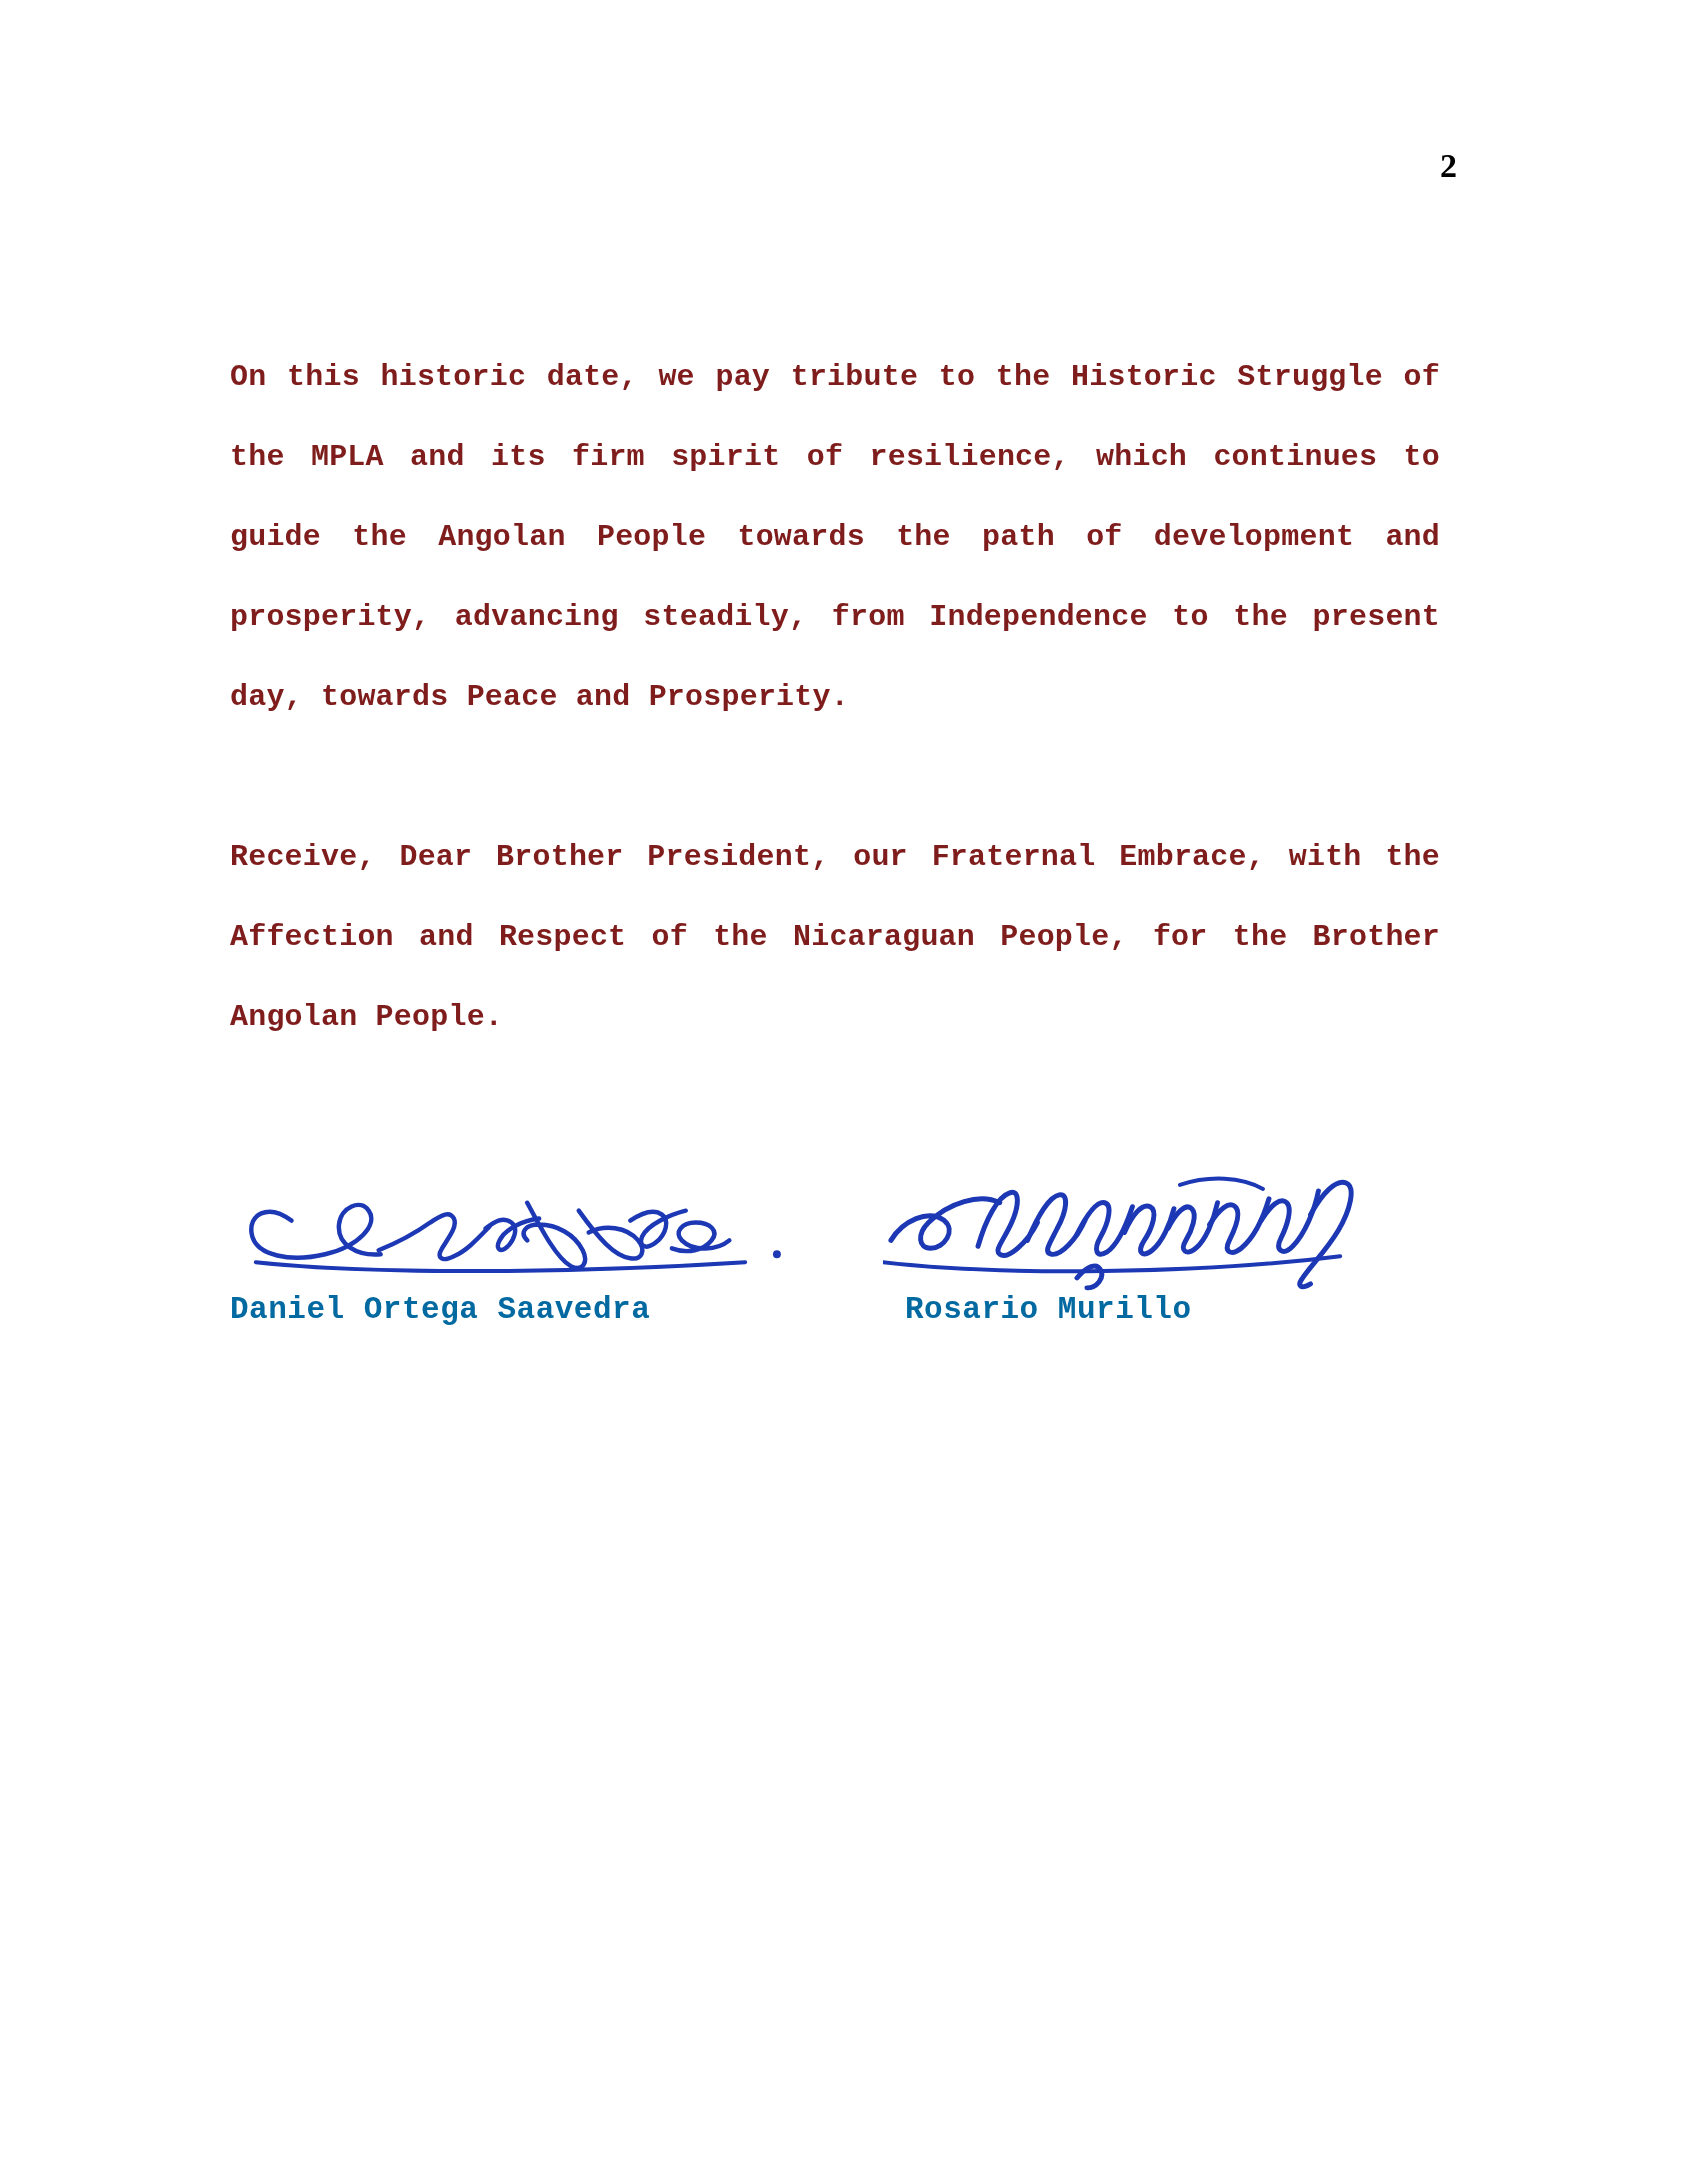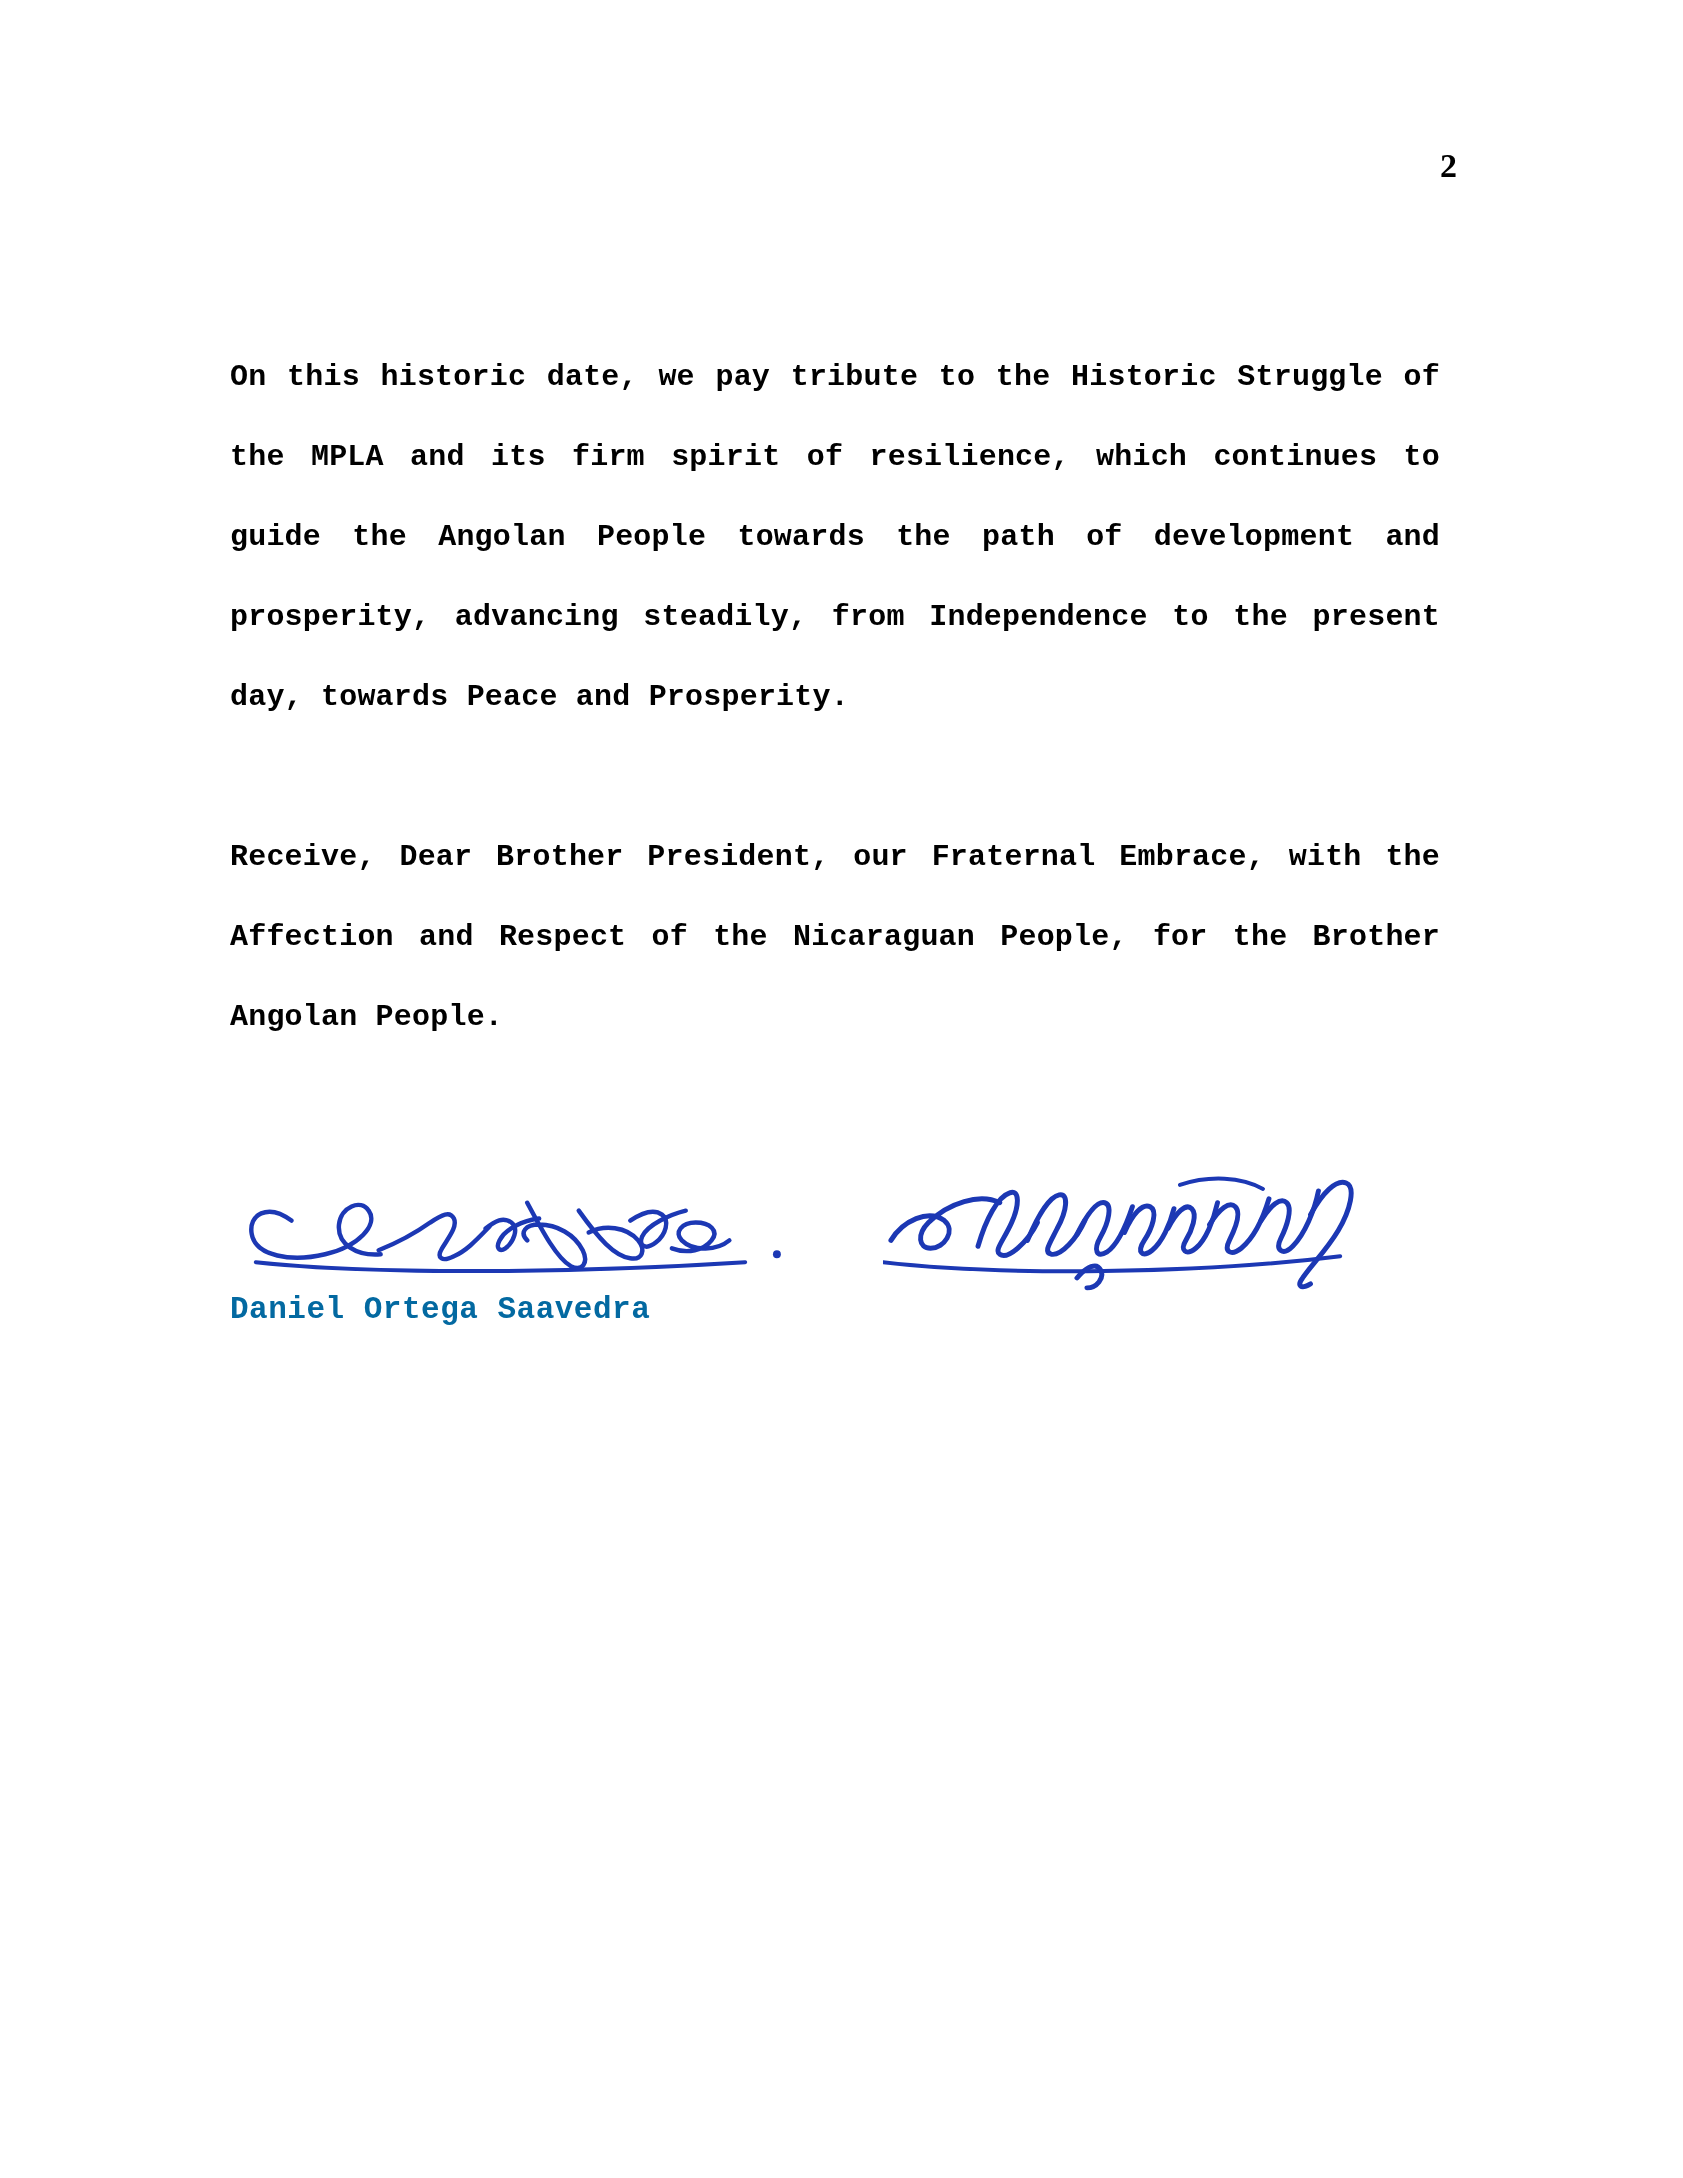--- a/index.html
+++ b/index.html
@@ -35,21 +35,21 @@
     top: 337px;
     width: 1210px;
   }
   .para {
     font-family: "Liberation Mono", monospace;
     font-size: 30px;
     font-weight: bold;
     letter-spacing: 0.2px;
     line-height: 80px;
     text-align: justify;
-    color: #000000;
+    color: #7f1d1d;
     margin: 0;
   }
   .para + .para {
     margin-top: 80px;
   }
   
   .para-justified {
     text-align: justify;
     text-align-last: left;
   }
@@ -121,18 +121,19 @@
           <path d="M244 70 C252 52, 262 40, 270 44 C278 48, 272 66, 264 78 C256 90, 262 96, 272 88 C282 80, 290 62, 294 46" stroke-width="5"></path>
           <path d="M288 66 C296 50, 306 40, 312 46 C318 52, 312 68, 306 78 C300 88, 306 94, 316 86 C326 78, 334 58, 338 40" stroke-width="5"></path>
           <path d="M330 62 C340 46, 350 38, 356 44 C362 50, 356 66, 350 78 C344 90, 352 94, 362 86 C374 76, 384 56, 390 36" stroke-width="5"></path>
           <path d="M382 58 C392 42, 402 34, 408 40 C414 46, 408 64, 402 76 C396 88, 404 94, 414 84 C426 72, 436 48, 440 28" stroke-width="5"></path>
           <path d="M432 52 C444 30, 458 16, 468 20 C478 24, 472 48, 460 68 C448 88, 432 104, 424 116 C418 124, 422 128, 432 122" stroke-width="5"></path>
           <path d="M300 22 C330 12, 362 14, 384 26" stroke-width="4"></path>
           <path d="M0 100 C120 114, 320 112, 462 94" stroke-width="4"></path>
           <path d="M196 116 C206 104, 216 100, 220 108 C224 116, 216 126, 206 126" stroke-width="5"></path>
         </g>
       </svg>
+      <div class="sig-name">Rosario Murillo</div>
     </div>
 
   </div>
 
 </div>
 
 
 </body></html>

